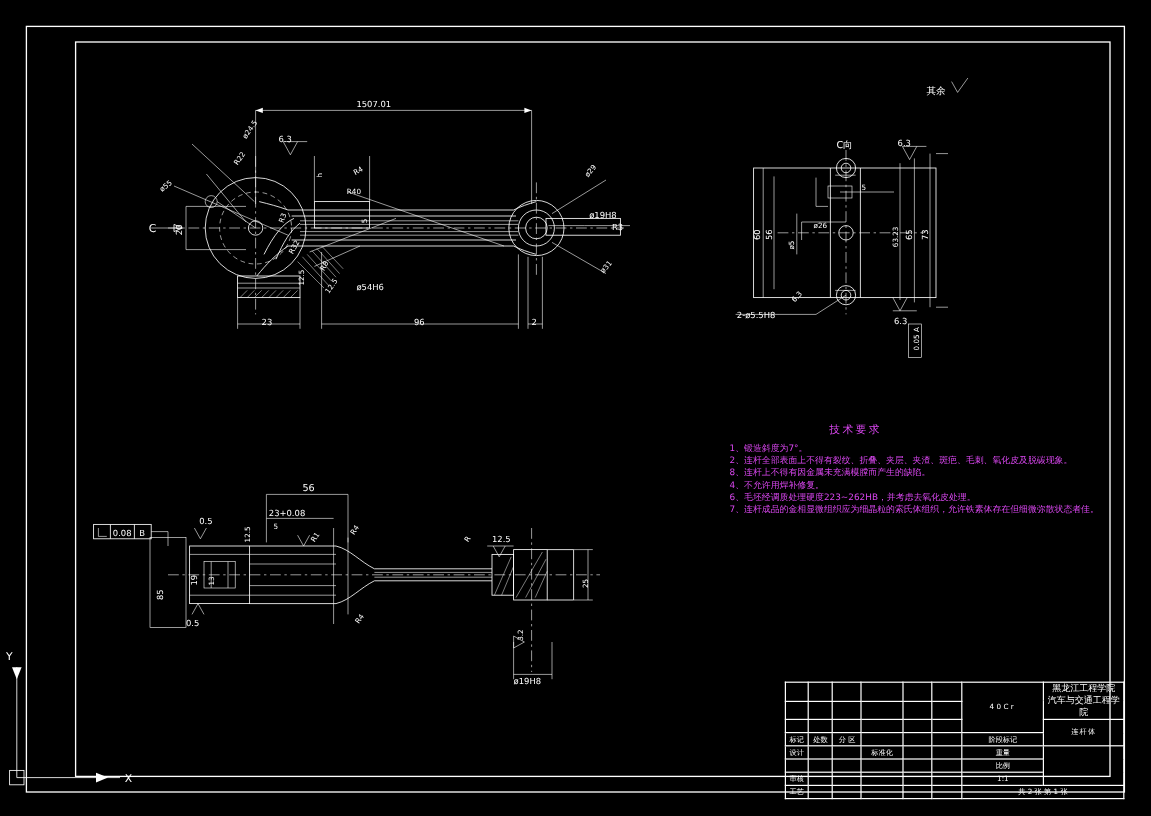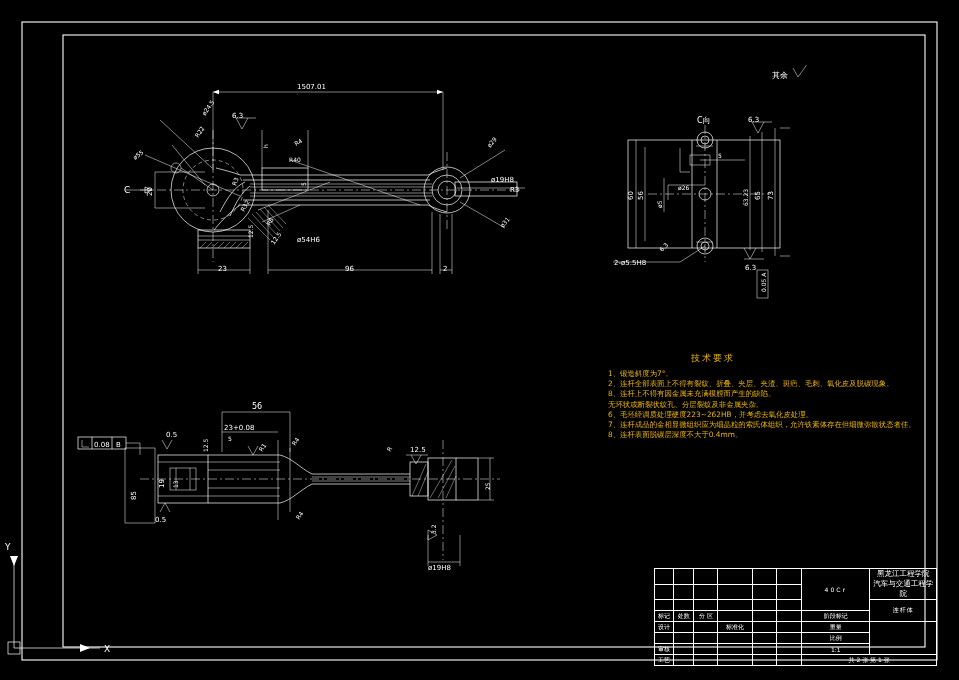--- a/index.html
+++ b/index.html
@@ -13,21 +13,21 @@
   .ctr{stroke:#fff;stroke-width:0.5;fill:none;stroke-dasharray:9 3 2 3;}
   .hid{stroke:#fff;stroke-width:0.5;fill:none;stroke-dasharray:4 3;}
   .hatch{stroke:#fff;stroke-width:0.4;fill:none;}
   text{fill:#fff;font-family:"DejaVu Sans","Liberation Sans",sans-serif;}
   .t6{font-size:6px;}
   .t7{font-size:7px;}
   .t8{font-size:8px;}
   .t9{font-size:9px;}
   .cn{font-family:"DejaVu Sans","Liberation Sans",sans-serif;}
   .tb{position:absolute;text-align:center;}
-  .req{position:absolute;left:608px;top:352px;width:300px;color:#eab308;}
+  .req{position:absolute;left:608px;top:352px;width:300px;color:#d946ef;}
   .req .hd{font-size:9px;text-align:center;margin-left:-90px;margin-bottom:4px;letter-spacing:2px;}
   .req .li{font-size:7.4px;line-height:10.2px;white-space:nowrap;}
   .tbl{position:absolute;left:654px;top:568px;width:283px;height:87px;}
   .tbl table{border-collapse:collapse;width:283px;height:87px;}
   .tbl td{border:0.7px solid #fff;font-size:6px;text-align:center;color:#fff;padding:0;}
   .big{font-size:14px;letter-spacing:2px;}
   .sch{font-size:7.5px;line-height:10px;}
   .pn{font-size:9px;letter-spacing:1px;}
 </style>
 </head>
@@ -326,24 +326,23 @@
     <svg width="22" height="16" style="position:relative;top:3px;">
       <path class="thin" d="M2 3 l5 9 l10 -14"></path>
     </svg>
   </div>
 
   <div class="req">
     <div class="hd cn">技术要求</div>
     <div class="li cn">1、锻造斜度为7°。</div>
     <div class="li cn">2、连杆全部表面上不得有裂纹、折叠、夹层、夹渣、斑疤、毛刺、氧化皮及脱碳现象。</div>
     <div class="li cn">8、连杆上不得有因金属未充满模膛而产生的缺陷。</div>
-    <div class="li cn">无环状或断裂状纹孔、分层裂纹及非金属夹杂。</div>
+    <div class="li cn">4、不允许用焊补修复。</div>
     <div class="li cn">6、毛坯经调质处理硬度223~262HB，并考虑去氧化皮处理。</div>
     <div class="li cn">7、连杆成品的金相显微组织应为细晶粒的索氏体组织，允许铁素体存在但细微弥散状态者佳。</div>
-    <div class="li cn">8、连杆表面脱碳层深度不大于0.4mm。</div>
   </div>
 
   <div class="tbl">
     <table>
       <tbody>
           <tr style="height:11px;">
         <td style="width:20px;"></td>
         <td style="width:22px;"></td>
         <td style="width:26px;"></td>
         <td style="width:38px;"></td>

